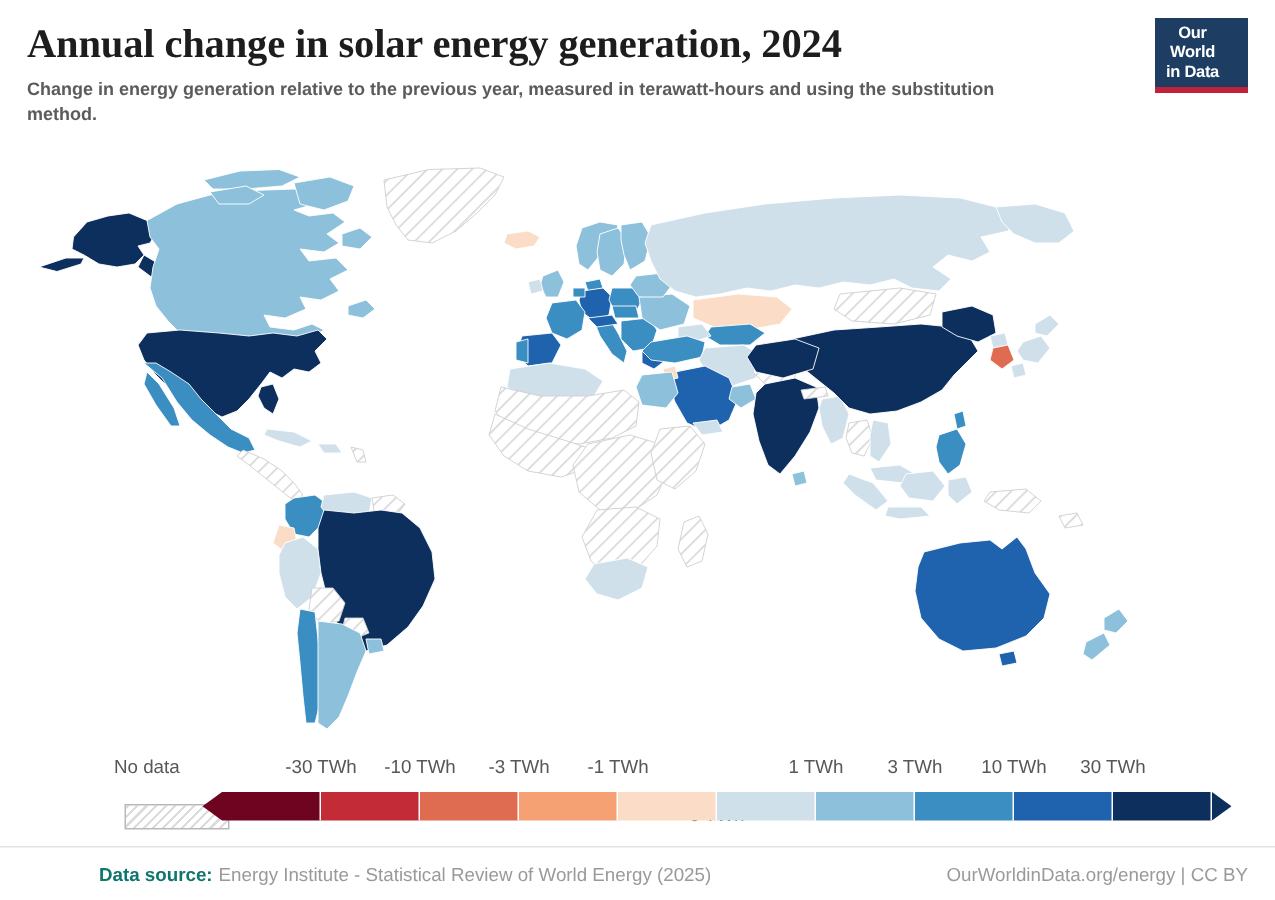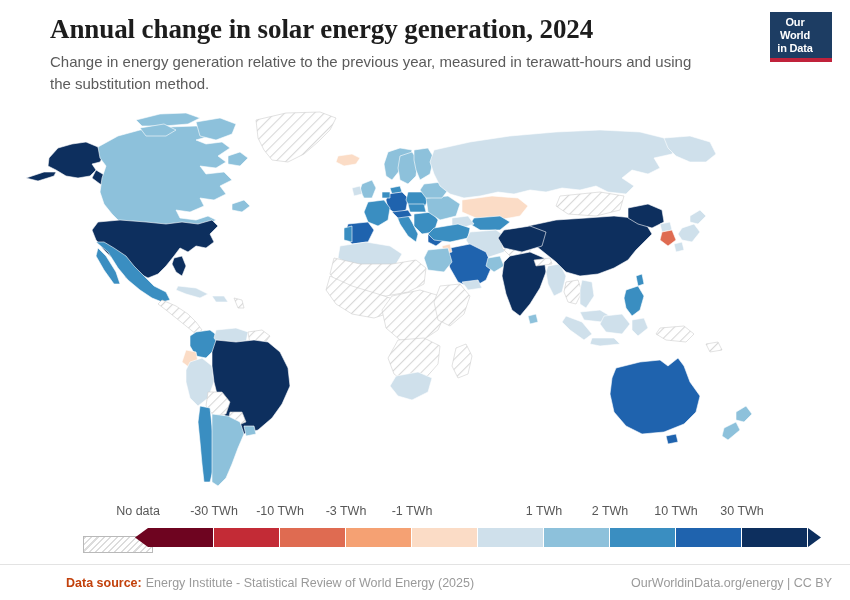--- a/index.html
+++ b/index.html
@@ -7,38 +7,38 @@
     width:850px;height:600px;
     background:#ffffff;
     font-family:"Liberation Sans", sans-serif;
     color:#1d1d1d;
     overflow:hidden;
     position:relative;
   }
   .chart-root{width:850px;height:600px;position:relative;box-sizing:border-box;}
 
   
-  .header{padding:14px 18px 0 18px;position:relative;margin-left:32px;}
+  .header{padding:14px 18px 0 18px;position:relative;}
   .title{
     font-family:"Liberation Serif", serif;
     font-size:27px;
     font-weight:700;
     letter-spacing:-0.1px;
     color:#1d1d1d;
     margin:0;
     line-height:1.12;
   }
   .subtitle{
     font-family:"Liberation Sans", sans-serif;
-    font-size:15px;
+    font-size:12px;
     color:#5b5b5b;
     line-height:1.42;
     margin:7px 0 0 0;
     max-width:660px;
-    font-weight:400;
+    font-weight:700;
   }
 
   
   .logo{
     position:absolute;
     right:18px;top:12px;
     width:62px;
     background:#1d3d63;
     border-bottom:4px solid #c0223b;
     padding:4px 16px 3px 4px;
@@ -66,21 +66,21 @@
   .nodata{fill:url(#hatch);stroke:#cfcfcf;stroke-width:0.6;}
 
   
   .legend{
     position:absolute;
     left:0;top:505px;
     width:850px;height:48px;
   }
   .nodata-block{position:absolute;left:76px;top:0;width:84px;}
   .nodata-label{
-    font-size:12.5px;color:#575757;text-align:right;
+    font-size:12.5px;color:#575757;text-align:left;
     display:block;line-height:1;padding-bottom:18px;
     font-family:"Liberation Sans", sans-serif;
   }
   .nodata-swatch{
     height:17px;width:70px;margin:0 auto;
     border:1px solid #b9b9b9;
     background:
       repeating-linear-gradient(-45deg,#ffffff 0 3px,#dcdcdc 3px 4.5px);
     box-sizing:border-box;
   }
@@ -110,21 +110,21 @@
     left:0;right:0;bottom:0;
     height:36px;
     border-top:1px solid #e3e3e3;
     display:flex;align-items:center;
     padding:0 18px;
     box-sizing:border-box;
     font-size:12.5px;
     color:#9a9a9a;
   }
   .src{display:flex;gap:4px;align-items:baseline;}
-  .src-lbl{font-weight:700;color:#c2410c;padding-left:48px;}
+  .src-lbl{font-weight:700;color:#0f766e;padding-left:48px;}
   .src-val{color:#9a9a9a;}
   .footer-right{margin-left:auto;color:#9a9a9a;text-align:right;}
 </style>
 </head>
 <body>
 
 <div class="chart-root">
 
   <div class="header">
     <h1 class="title">Annual change in solar energy generation, 2024</h1>
@@ -270,21 +270,21 @@
     </div>
 
     <div class="scale">
       <div class="ticks" id="legend-ticks">
           <span class="tick" style="left: 10%; text-align: right;">-30 TWh</span>
           <span class="tick" style="left: 20%;">-10 TWh</span>
           <span class="tick" style="left: 30%;">-3 TWh</span>
           <span class="tick" style="left: 40%;">-1 TWh</span>
           <span class="tick" style="left: 50%; margin-top: 32px;">0 TWh</span>
           <span class="tick" style="left: 60%;">1 TWh</span>
-          <span class="tick" style="left: 70%;">2 TWh</span>
+          <span class="tick" style="left: 70%;">3 TWh</span>
           <span class="tick" style="left: 80%;">10 TWh</span>
           <span class="tick" style="left: 90%;">30 TWh</span>
         </div>
       <div class="bar-row" id="legend-bar">
         <svg class="cap cap-l" viewBox="0 0 13 19" preserveAspectRatio="none">
           <polygon id="capL" points="13,0 13,19 0,9.5" fill="#6e0420"></polygon>
         </svg>
         <div class="bin" title="&lt; -30 TWh" style="background: rgb(110, 4, 32);"></div>
           <div class="bin" title="-30 to -10 TWh" style="background: rgb(195, 43, 54);"></div>
           <div class="bin" title="-10 to -3 TWh" style="background: rgb(223, 107, 81);"></div>

